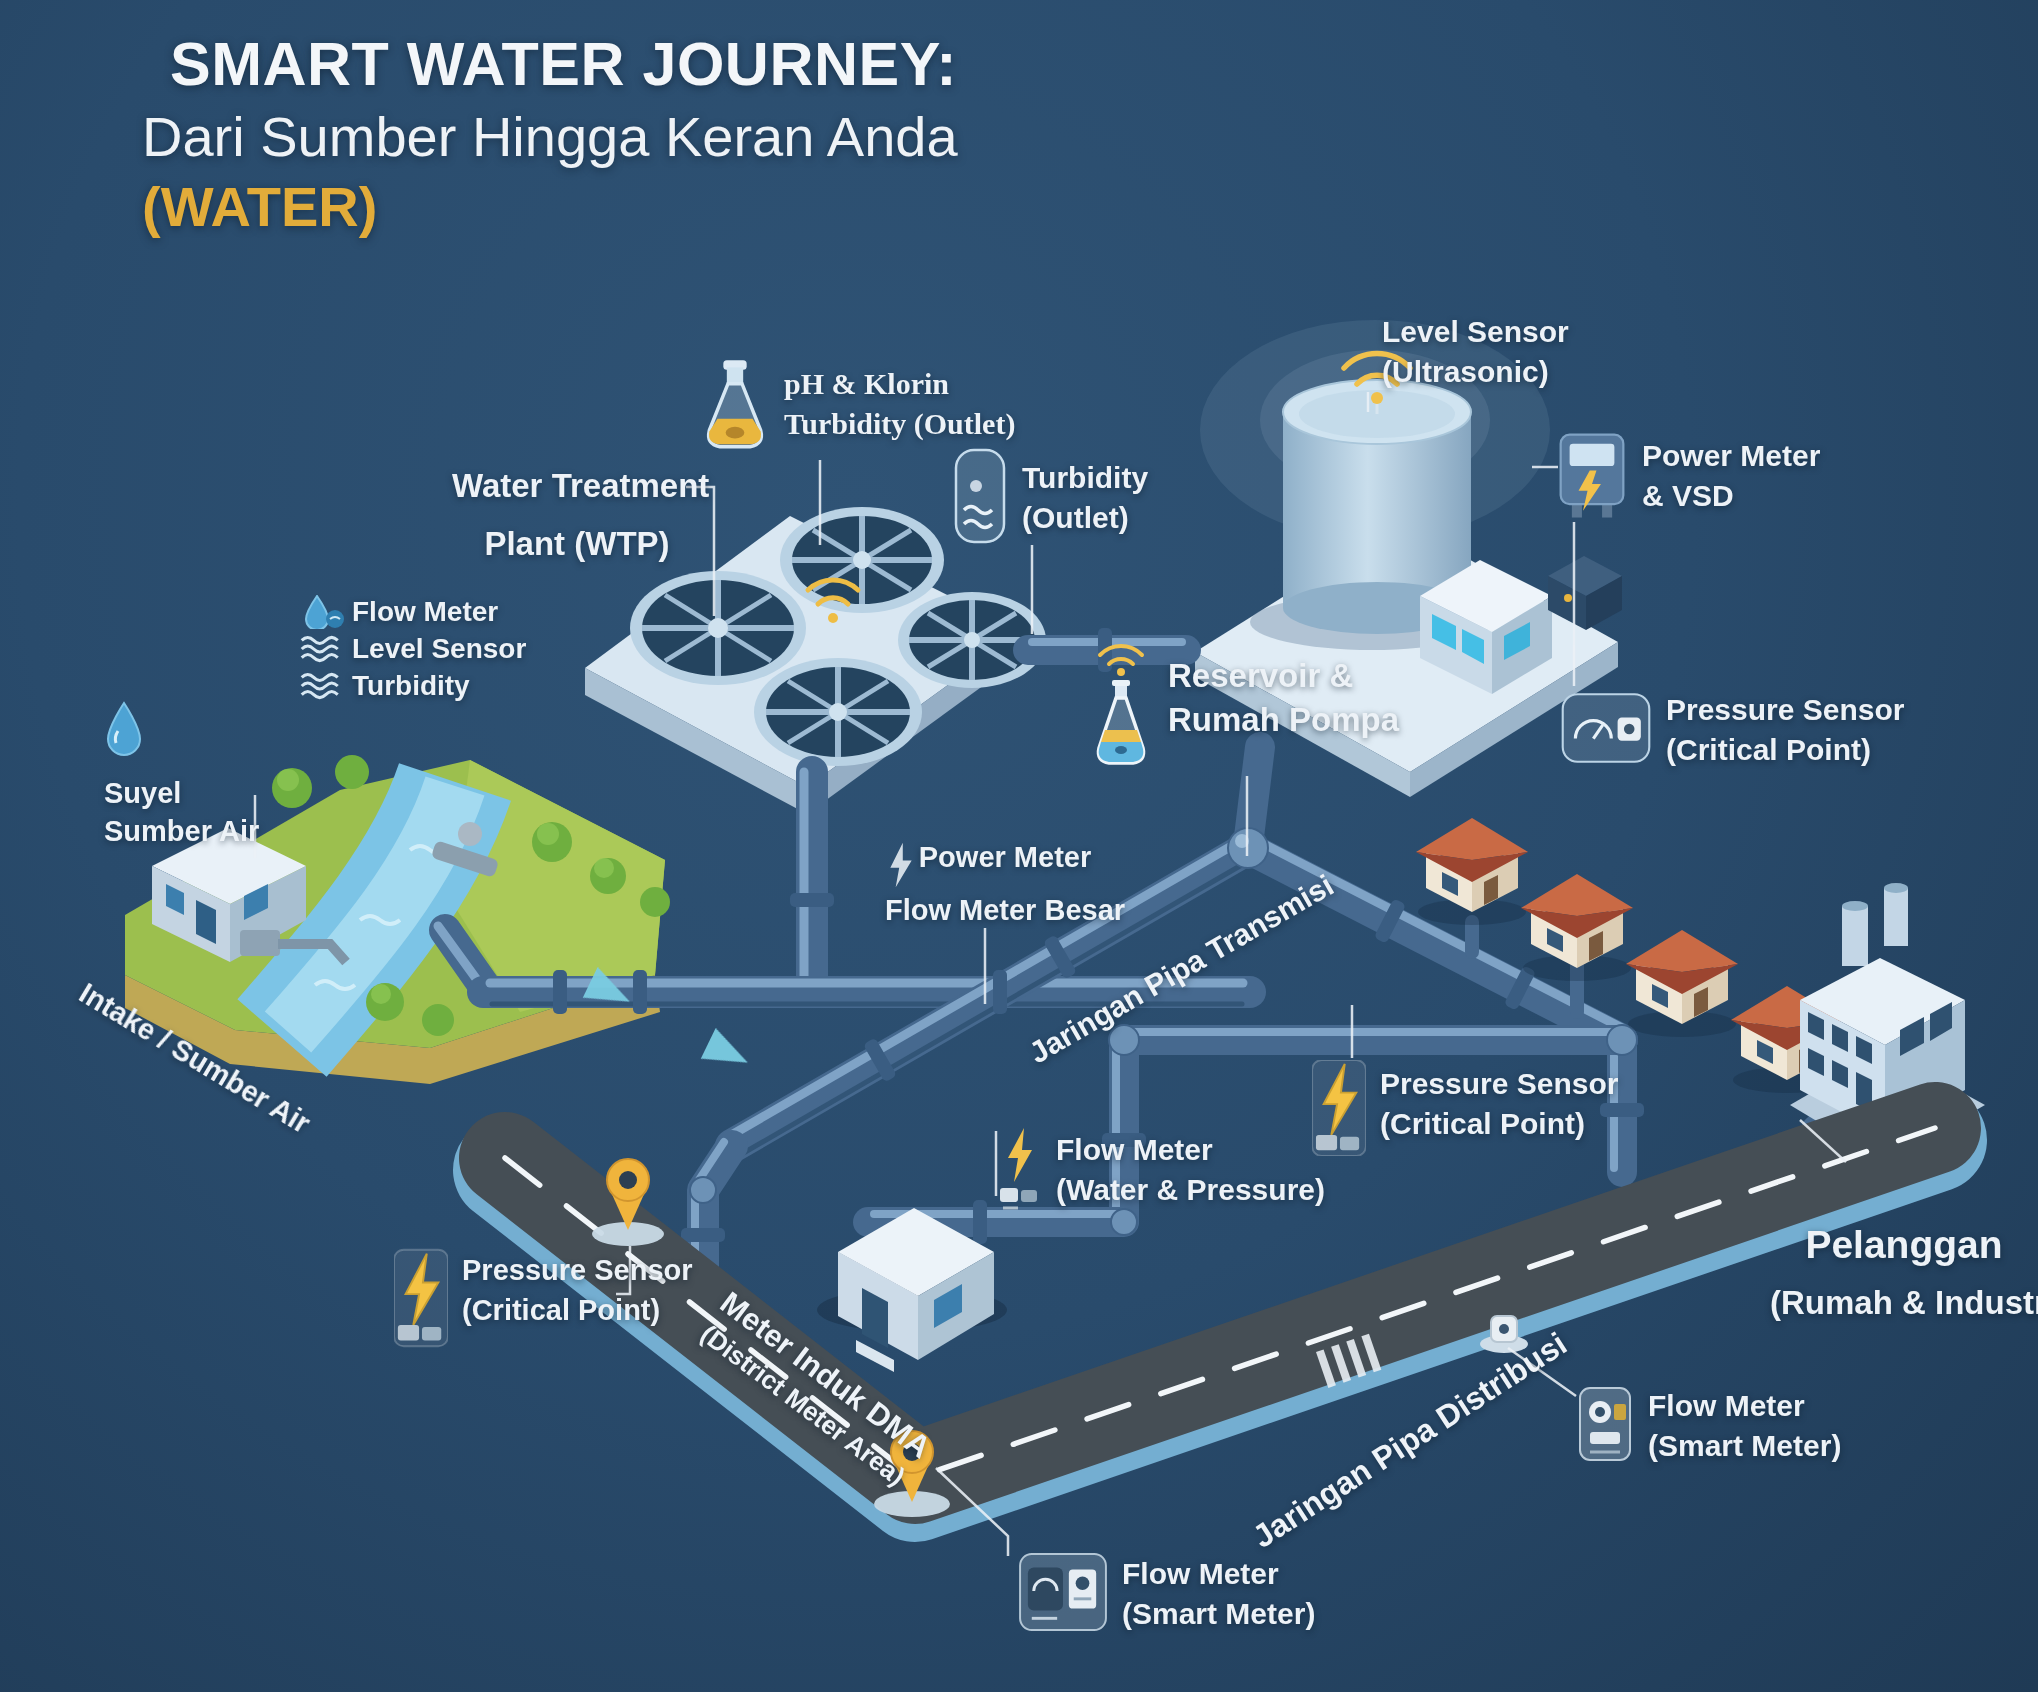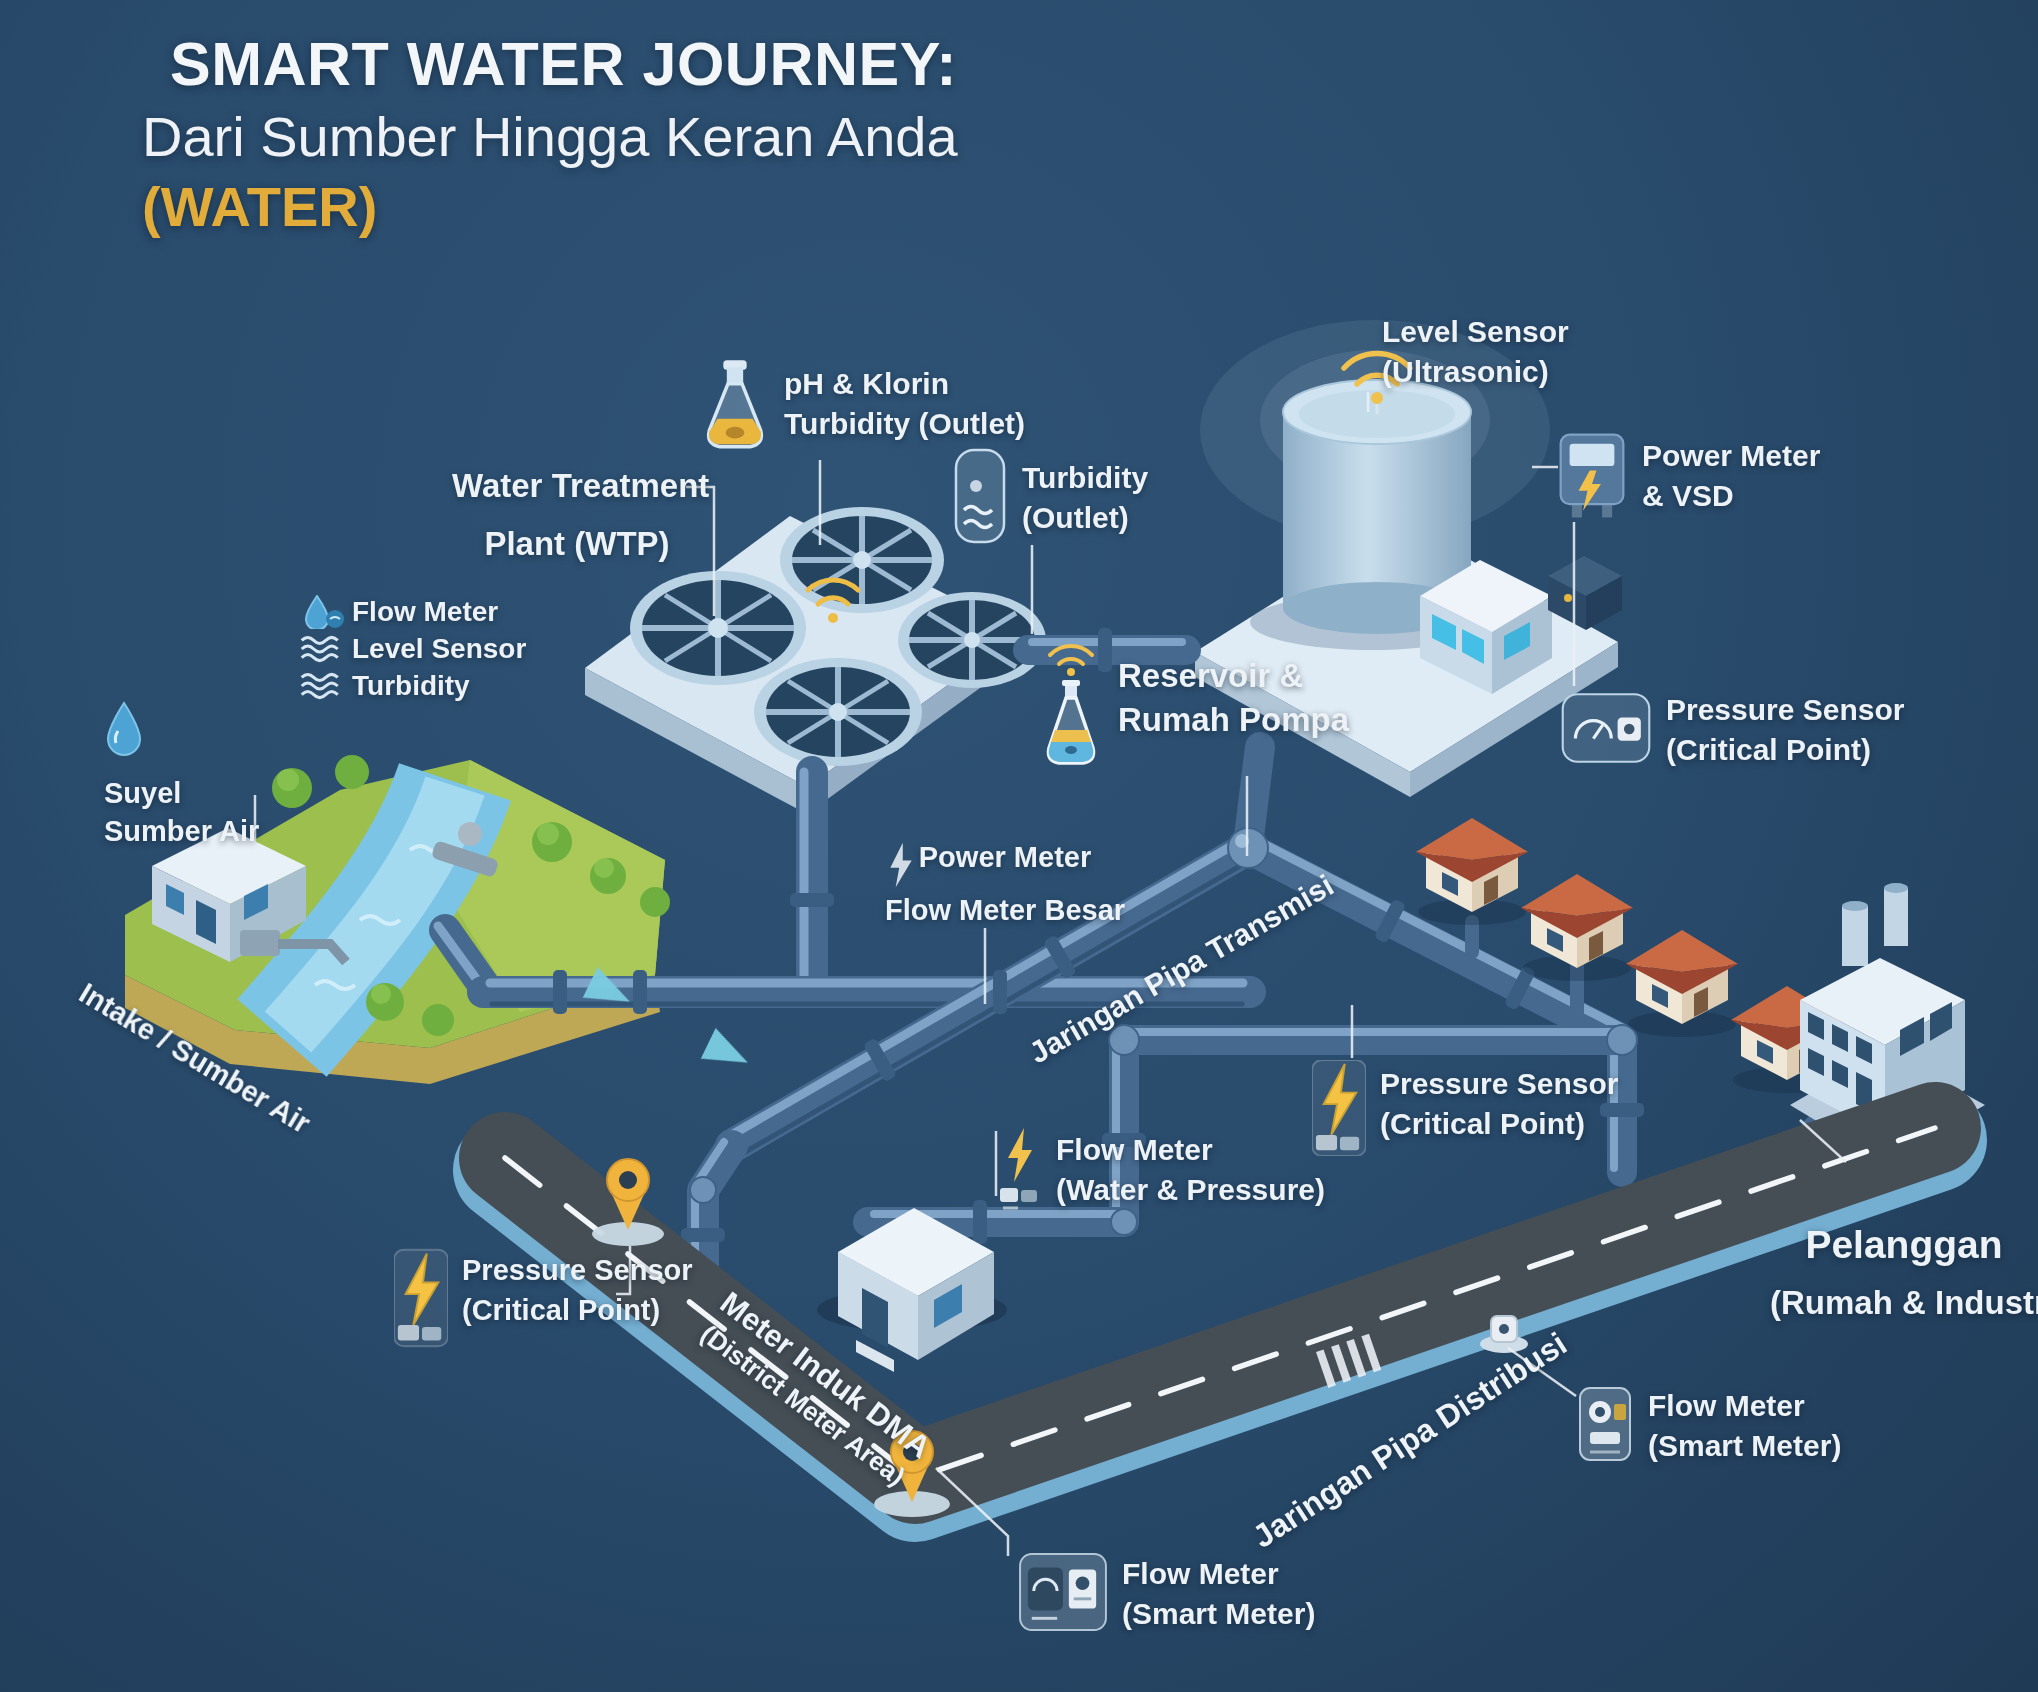--- a/index.html
+++ b/index.html
@@ -397,21 +397,21 @@
 </div>
 
 <div class="lbl" style="left:700px;top:358px;">
   <svg width="70" height="98" viewBox="0 0 60 84">
     <rect x="20" y="2" width="20" height="8" rx="3" fill="#dce9f4"></rect>
     <rect x="23" y="8" width="14" height="14" fill="#cfe3f0"></rect>
     <path d="M24,22 H36 L52,62 Q55,74 43,76 H17 Q5,74 8,62 Z" fill="rgba(205,228,245,0.25)" stroke="#d7e8f4" stroke-width="3"></path>
     <path d="M15,52 H45 L52,63 Q54,73 43,74 H17 Q6,73 8,63 Z" fill="#e9b73e"></path>
     <ellipse cx="30" cy="64" rx="8" ry="5" fill="#b5862a"></ellipse>
   </svg>
-  <div class="tx" style="padding-top:6px;">
+  <div class="tx" style="padding-top:6px;font-family:Liberation Serif, serif;">
     <div class="l1">pH &amp; Klorin</div>
     <div class="l2">Turbidity (Outlet)</div>
   </div>
 </div>
 
 <div class="lbl sec ctr" style="left:452px;top:464px;width:250px;text-align:center;">
   <div class="l1">Water Treatment</div>
   <div class="l2">Plant (WTP)</div>
 </div>
 
@@ -502,21 +502,21 @@
     <path d="M14,30 q-4,6 -2,12" stroke="#d9f0fa" stroke-width="3" fill="none"></path>
   </svg>
   <div class="tx" style="padding-top:2px;">
     <div class="l1" style="font-size:29px;line-height:38px;">Suyel</div>
     <div class="l2" style="font-size:29px;line-height:38px;">Sumber Air</div>
   </div>
 </div>
 
 <div class="rot" style="left:52px;top:1042px;width:285px;font-size:29px;transform:rotate(31deg);">Intake / Sumber Air</div>
 
-<div class="lbl sec" style="left:1038px;top:640px;">
+<div class="lbl sec" style="left:1088px;top:640px;">
   <svg width="66" height="134" viewBox="0 0 66 130">
     <circle cx="33" cy="30" r="4" fill="#f0c14c"></circle>
     <path d="M21,22 A 17,17 0 0 1 45,22" stroke="#f0c14c" stroke-width="4" fill="none" stroke-linecap="round"></path>
     <path d="M12,13 A 29,29 0 0 1 54,13" stroke="#f0c14c" stroke-width="4" fill="none" stroke-linecap="round"></path>
     <rect x="24" y="38" width="18" height="6" rx="2" fill="#e9f2f8"></rect>
     <rect x="27" y="44" width="12" height="12" fill="#dce9f4"></rect>
     <path d="M28,56 H38 L55,106 Q58,119 45,121 H21 Q8,119 11,106 Z" fill="rgba(225,240,250,0.22)" stroke="#eef5fa" stroke-width="3.5"></path>
     <path d="M17,88 H49 L53,100 H13 Z" fill="#ecc04e"></path>
     <path d="M13,100 H53 L55,107 Q57,118 45,120 H21 Q9,118 11,107 Z" fill="#5fb7e0"></path>
     <ellipse cx="33" cy="108" rx="6" ry="4" fill="#2d6a92"></ellipse>

